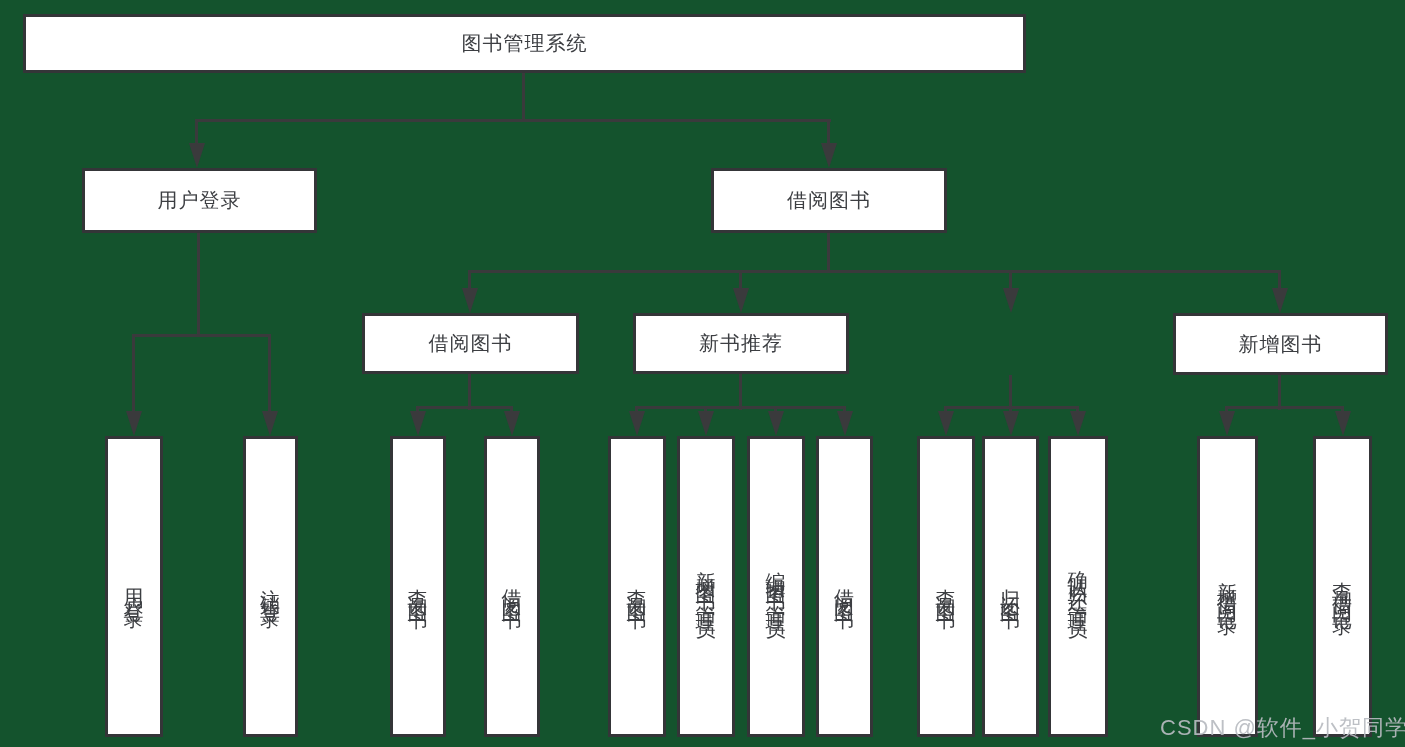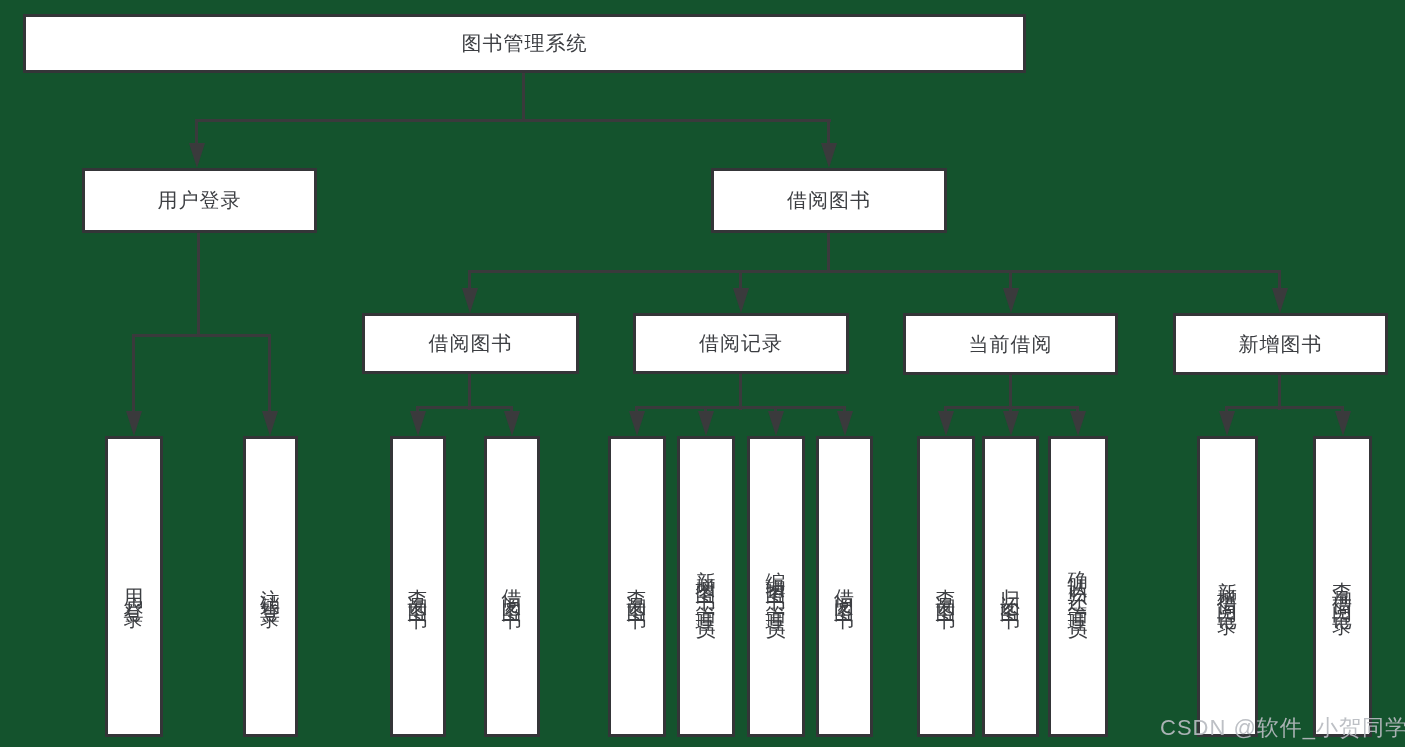--- a/index.html
+++ b/index.html
@@ -95,24 +95,21 @@
   <div class="arrow" style="left:733px;top:288px;"></div>
   <div class="vline" style="left:1009px;top:270px;width:3px;height:22px;"></div>
   <div class="arrow" style="left:1003px;top:288px;"></div>
   <div class="vline" style="left:1278px;top:270px;width:3px;height:22px;"></div>
   <div class="arrow" style="left:1272px;top:288px;"></div>
 
   <div class="box" style="left:362px;top:313px;width:217px;height:61px;">
     <span>借阅图书</span>
   </div>
   <div class="box" style="left:633px;top:313px;width:216px;height:61px;">
-    <span>借阅记录</span>
-  </div>
-  <div class="box" style="left:903px;top:313px;width:215px;height:62px;">
-    <span>当前借阅</span>
+    <span>新书推荐</span>
   </div>
   <div class="box" style="left:1173px;top:313px;width:215px;height:62px;">
     <span>新增图书</span>
   </div>
 
   <div class="vline" style="left:468px;top:374px;width:3px;height:36px;"></div>
   <div class="hline" style="left:417px;top:406px;width:96px;height:3px;"></div>
   <div class="vline" style="left:416px;top:406px;width:3px;height:10px;"></div>
   <div class="arrow" style="left:410px;top:411px;"></div>
   <div class="vline" style="left:510px;top:406px;width:3px;height:10px;"></div>

